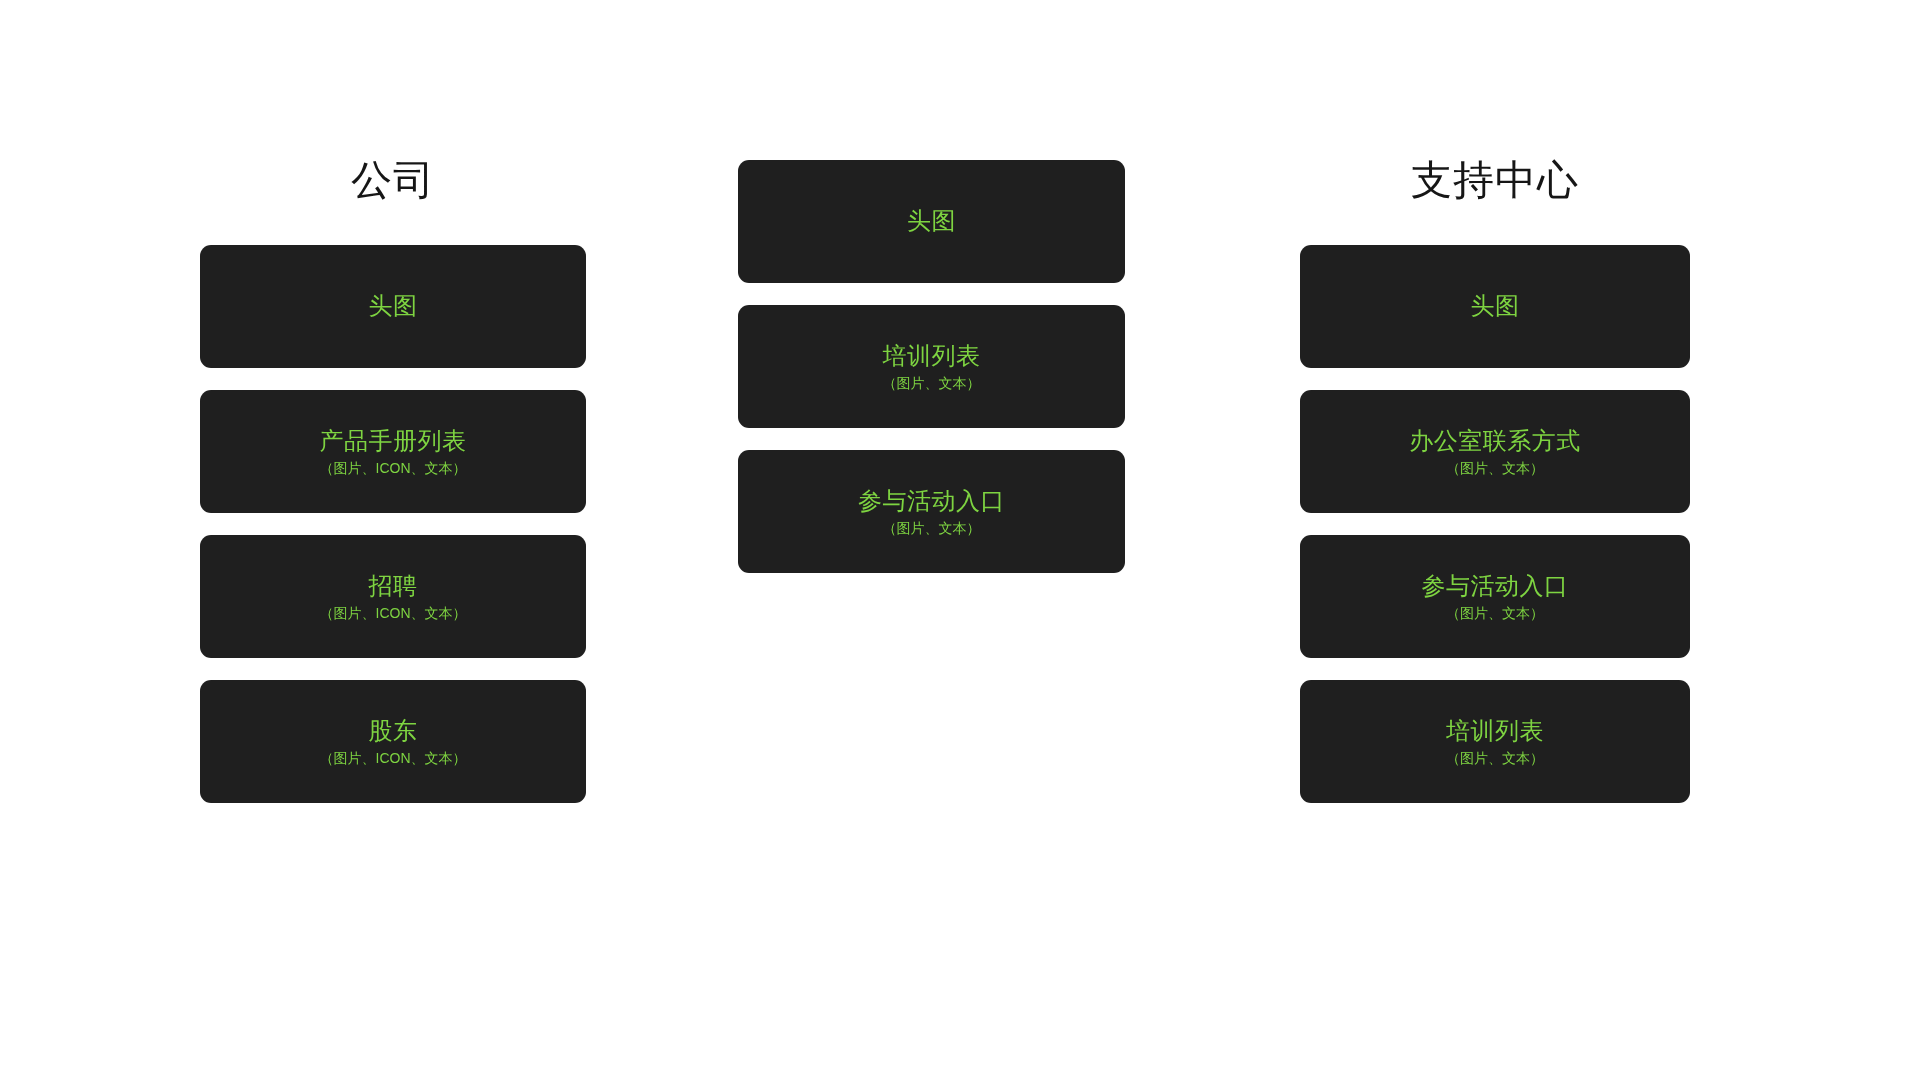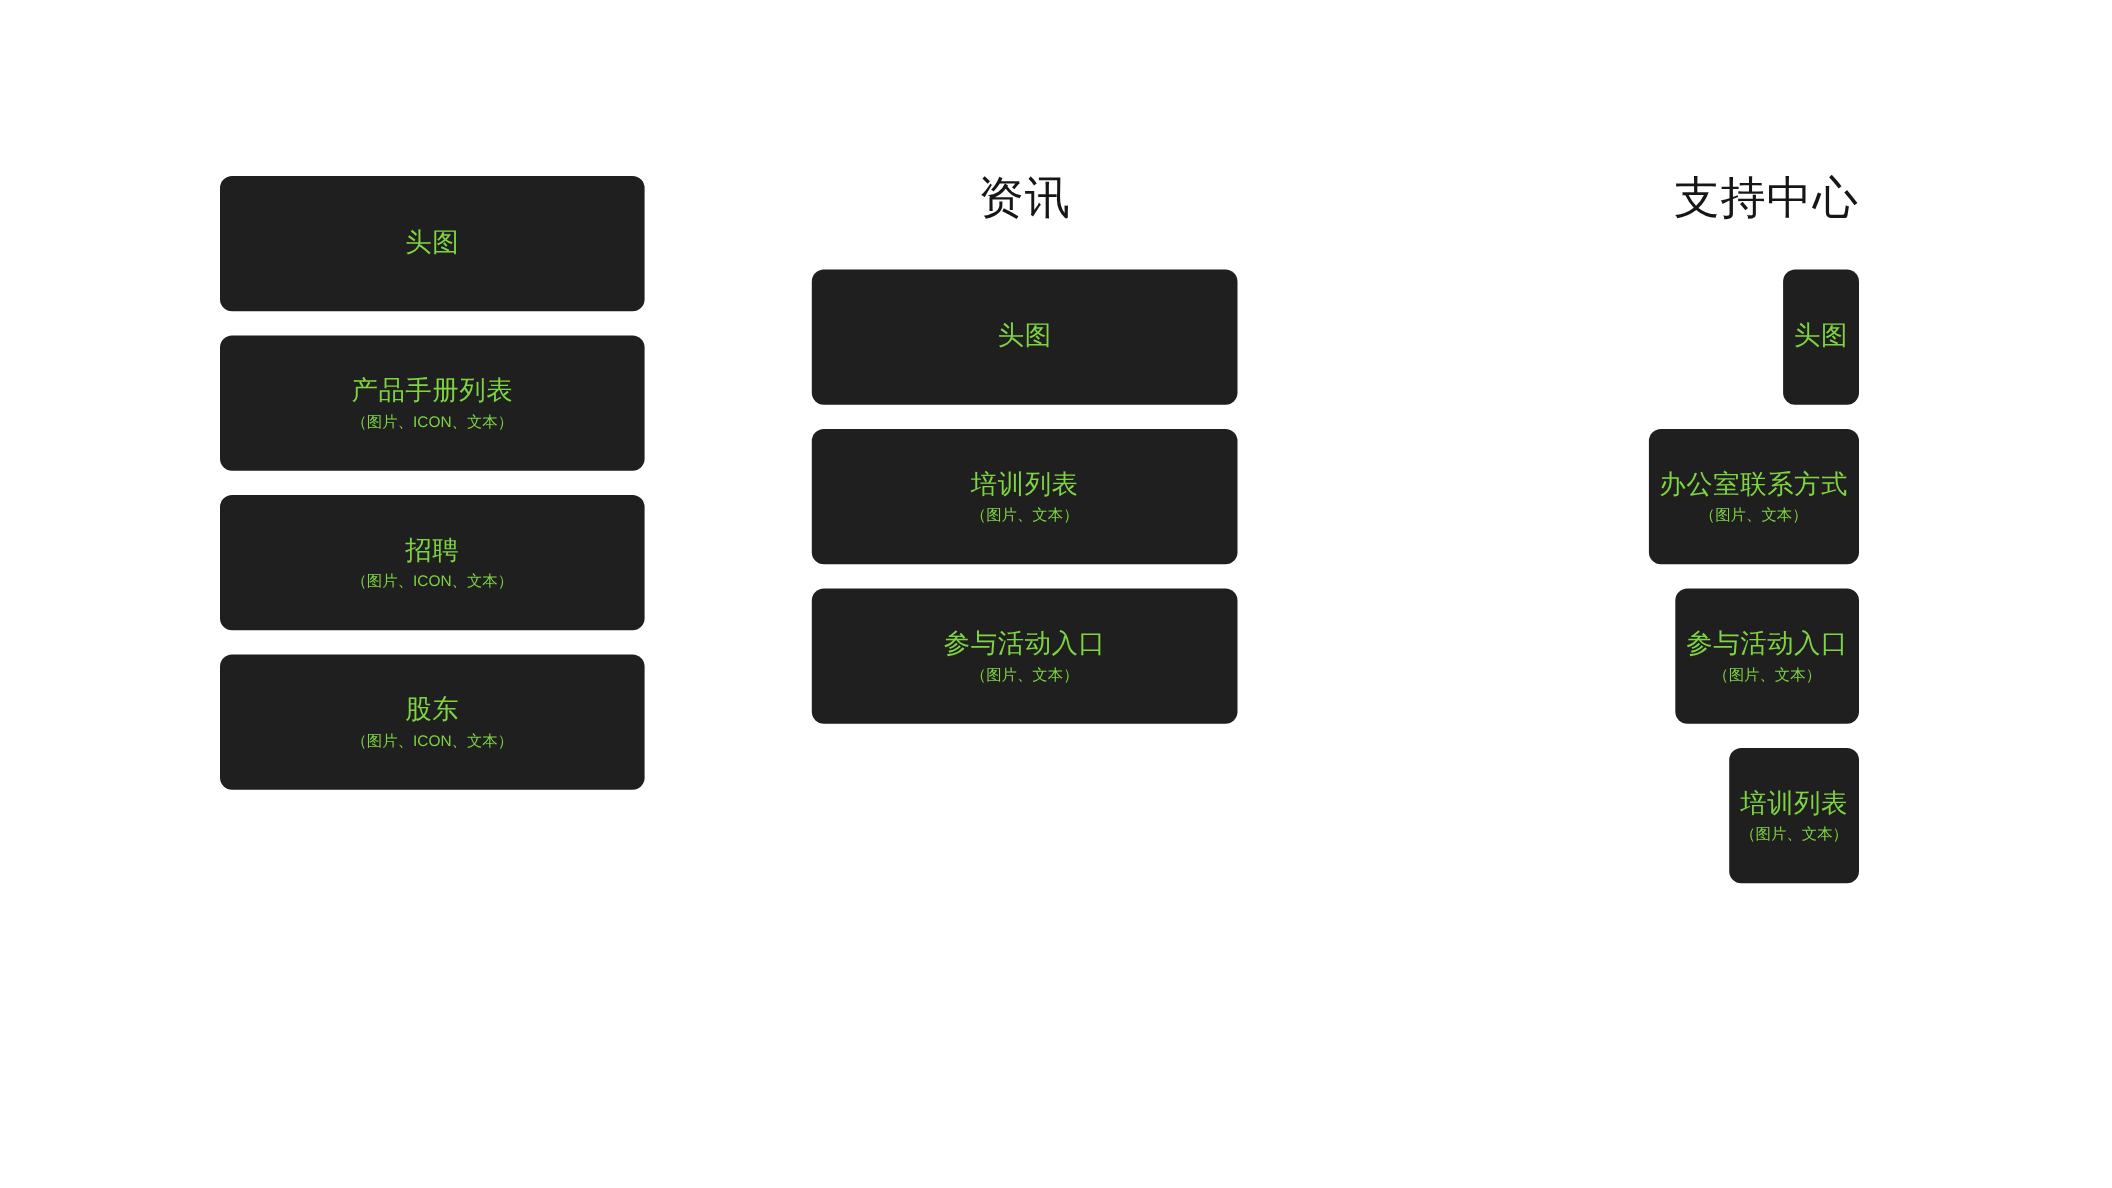--- a/index.html
+++ b/index.html
@@ -23,21 +23,21 @@
   .column {
     position: absolute;
     top: 160px;
     display: flex;
     flex-direction: column;
     align-items: stretch;
   }
 
   .col-1 { left: 200px; width: 386px; }
   .col-2 { left: 738px; width: 387px; }
-  .col-3 { left: 1300px; width: 390px; align-items: flex-end; }
+  .col-3 { left: 1300px; width: 390px; }
 
   .column-title {
     font-size: 41px;
     line-height: 1;
     font-weight: 400;
     color: #161616;
     text-align: center;
     margin: 0 0 44px 0;
     letter-spacing: 1px;
     white-space: nowrap;
@@ -83,20 +83,21 @@
   .card-sub:empty {
     display: none;
   }
 </style>
 </head>
 <body>
 
 <div class="board">
 
   <div class="column col-1">
+    <div class="column-title">公司</div>
 
     <div class="card">
       <div class="card-title">头图</div>
 
     </div>
 
     <div class="card">
       <div class="card-title">产品手册列表</div>
       <div class="card-sub">（图片、ICON、文本）</div>
     </div>
@@ -106,21 +107,20 @@
       <div class="card-sub">（图片、ICON、文本）</div>
     </div>
 
     <div class="card">
       <div class="card-title">股东</div>
       <div class="card-sub">（图片、ICON、文本）</div>
     </div>
   </div>
 
   <div class="column col-2">
-    <div class="column-title">资讯</div>
 
     <div class="card">
       <div class="card-title">头图</div>
 
     </div>
 
     <div class="card">
       <div class="card-title">培训列表</div>
       <div class="card-sub">（图片、文本）</div>
     </div>

